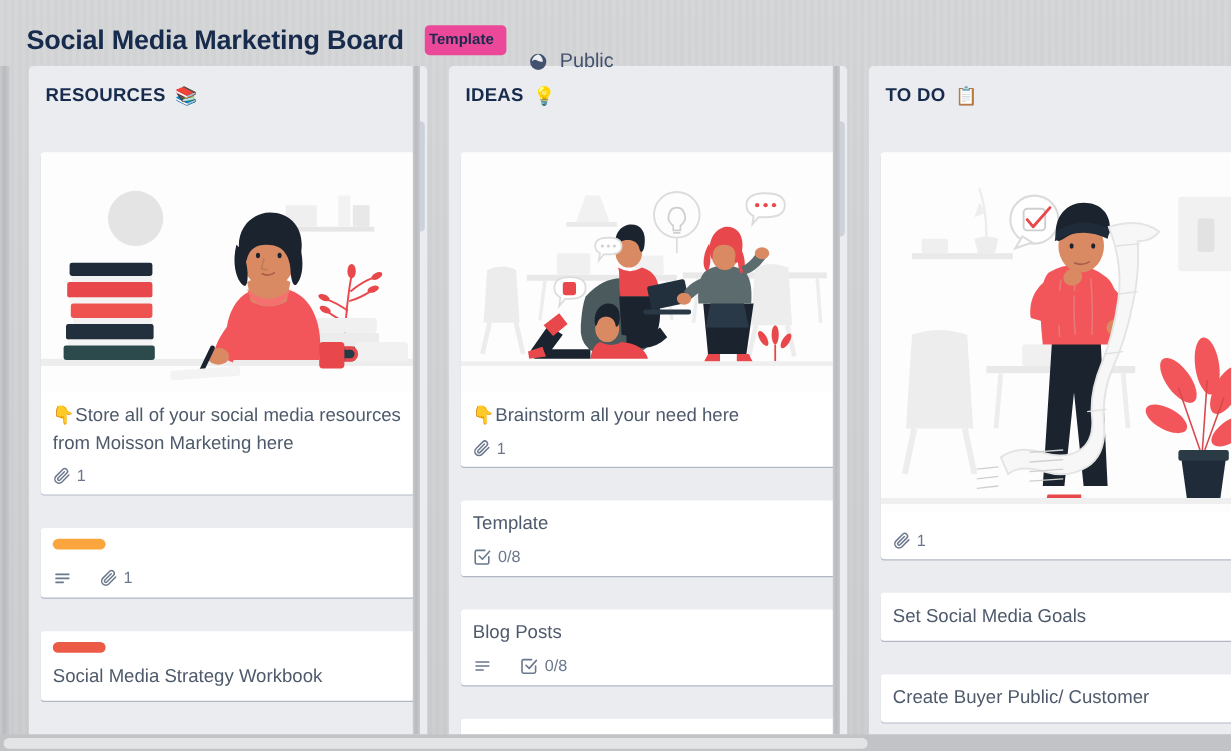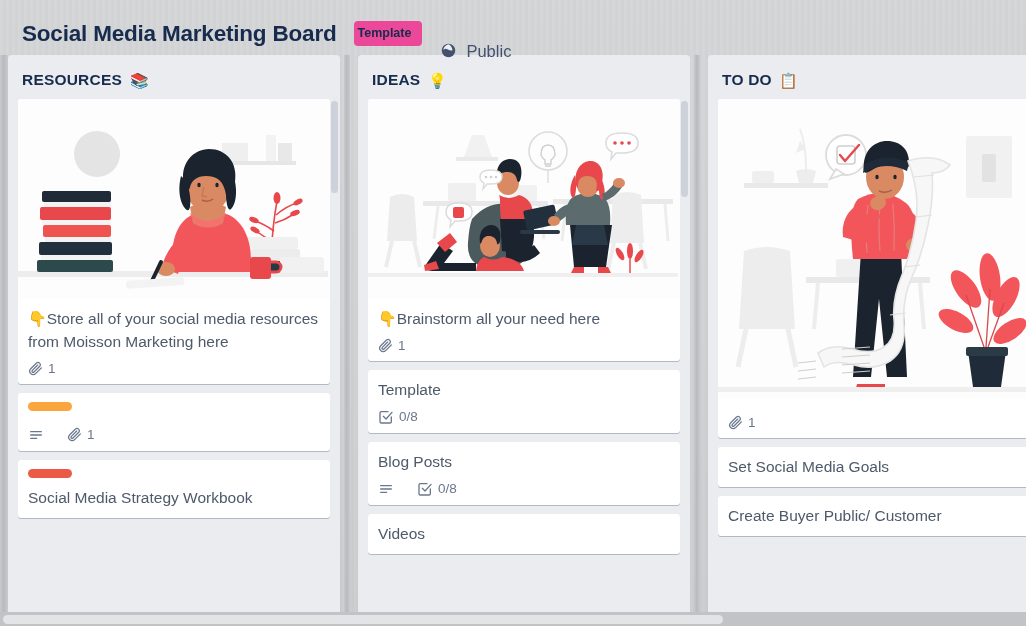--- a/index.html
+++ b/index.html
@@ -53,34 +53,35 @@
     font-size: 12.5px;
     font-weight: bold;
     padding: 6px 11px 7px 3px;
     border-radius: 4px;
     line-height: 1;
     white-space: nowrap;
   }
 
   #visibility {
     display: flex;
+    align-items: center;
     gap: 9px;
     margin-top: 36px;
   }
   #visibility .globe { display: block; }
   #visibility-label {
     font-size: 16.5px;
     color: #42526e;
     white-space: nowrap;
   }
 
   
   #board {
     position: absolute;
-    top: 55px; left: 0;
+    top: 55px; left: 16px;
     width: 858px;
     height: 557px;
     display: flex;
     align-items: flex-start;
     gap: 0;
     z-index: 3;
   }
 
   .list-slot {
     width: 350px;
@@ -124,20 +125,21 @@
     position: relative;
   }
 
   
   .card {
     background: #ffffff;
     border-radius: 3px;
     box-shadow: 0 1px 0 rgba(9,30,66,0.25);
     margin-bottom: 9px;
     overflow: hidden;
+    margin-top: 28px;
   }
 
   .card-cover {
     width: 100%;
     display: block;
     background: #fdfdfd;
   }
 
   .card-body {
     padding: 9px 10px 8px 10px;

